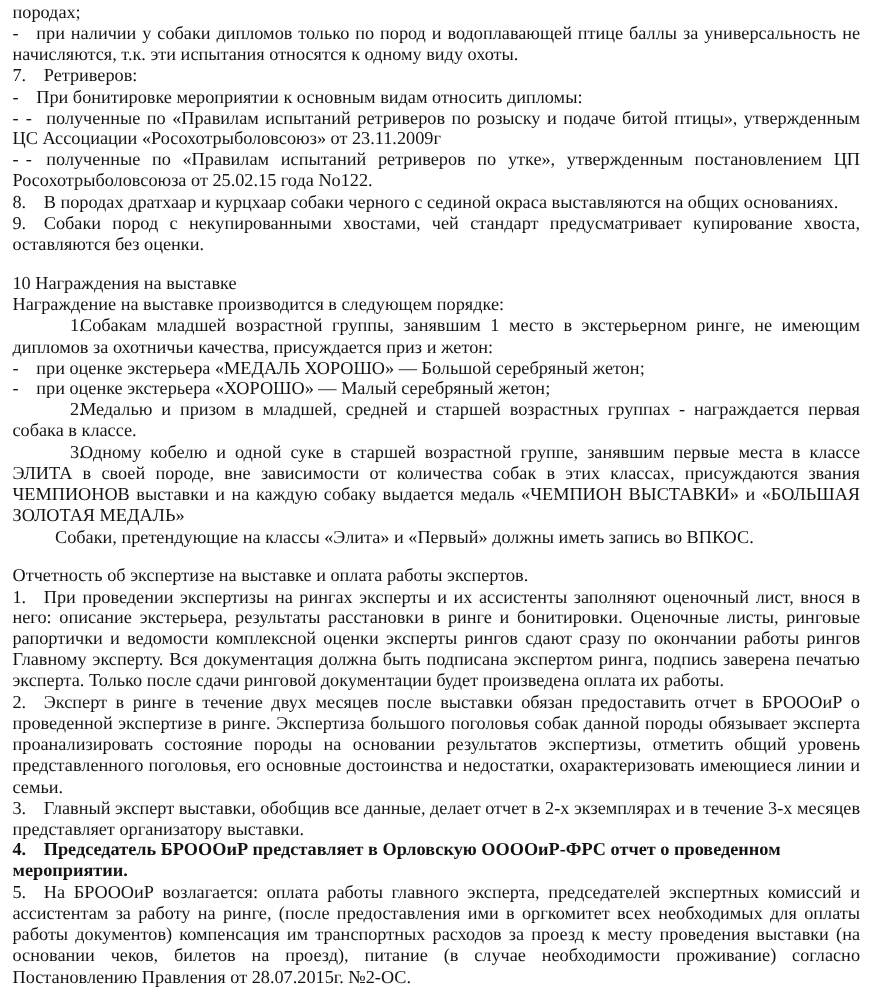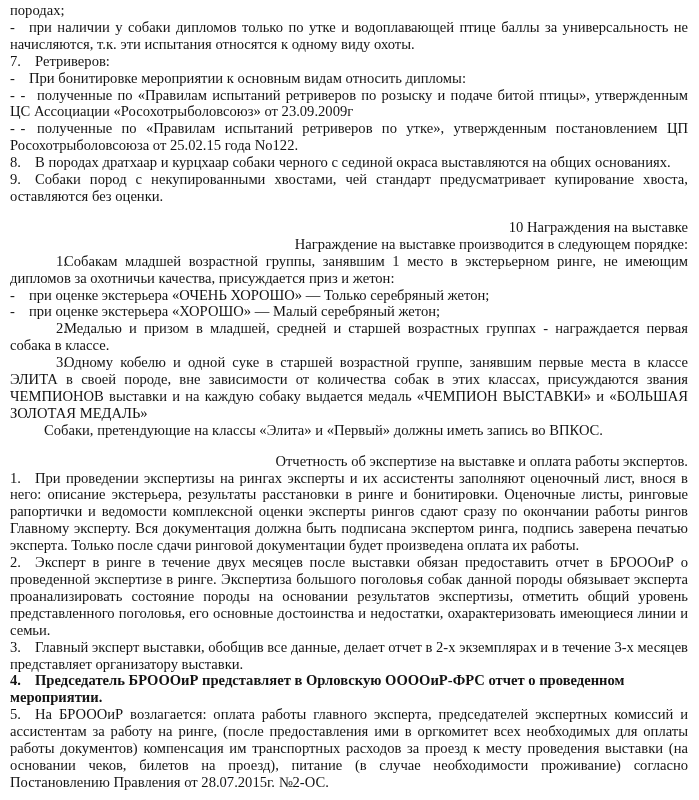--- a/index.html
+++ b/index.html
@@ -17,52 +17,52 @@
     text-align: justify;
   }
   p.para { margin: 0; }
   .m  { display: inline-block; vertical-align: baseline; }
   .m1 { width: 19px; }                 
   .m2 { width: 27px; word-spacing: 2px; } 
   .mn { width: 25px; }                 
   .ma { width: 31px; }                 
   .indent  { text-indent: 23px; }
   .indent2 { text-indent: 34px; }
-  .center  { text-align: right; margin: 0; }
+  .center  { text-align: left; margin: 0; }
   .gap     { margin-top: 14px; }
   .left    { text-align: left; font-weight: bold; }
   .nl      { display: block; }
 </style>
 </head>
 <body>
 
 <div class="doc">
 
   <p class="para"><span>породах;</span></p>
 
-  <p class="para"><span class="m m1">-</span><span>при наличии у собаки дипломов только по утке и водоплавающей птице баллы за универсальность не начисляются, т.к. эти испытания относятся к одному виду охоты.</span></p>
+  <p class="para"><span class="m m1">-</span><span>при наличии у собаки дипломов только по пород и водоплавающей птице баллы за универсальность не начисляются, т.к. эти испытания относятся к одному виду охоты.</span></p>
 
   <p class="para"><span class="m mn">7.</span><span>Ретриверов:</span></p>
 
   <p class="para"><span class="m m1">-</span><span>При бонитировке мероприятии к основным видам относить дипломы:</span></p>
 
-  <p class="para"><span class="m m2">- -</span><span>полученные по «Правилам испытаний ретриверов по розыску и подаче битой птицы», утвержденным ЦС Ассоциации «Росохотрыболовсоюз» от 23.09.2009г</span></p>
+  <p class="para"><span class="m m2">- -</span><span>полученные по «Правилам испытаний ретриверов по розыску и подаче битой птицы», утвержденным ЦС Ассоциации «Росохотрыболовсоюз» от 23.11.2009г</span></p>
 
   <p class="para"><span class="m m2">- -</span><span>полученные по «Правилам испытаний ретриверов по утке», утвержденным постановлением ЦП Росохотрыболовсоюза от 25.02.15 года No122.</span></p>
 
   <p class="para"><span class="m mn">8.</span><span>В породах дратхаар и курцхаар собаки черного с сединой окраса выставляются на общих основаниях.</span></p>
 
   <p class="para"><span class="m mn">9.</span><span>Собаки пород с некупированными хвостами, чей стандарт предусматривает купирование хвоста, оставляются без оценки.</span></p>
 
   <p class="center gap">10 Награждения на выставке</p>
   <p class="center">Награждение на выставке производится в следующем порядке:</p>
 
   <p class="para indent"><span class="m ma">1.</span><span>Собакам младшей возрастной группы, занявшим 1 место в экстерьерном ринге, не имеющим дипломов за охотничьи качества, присуждается приз и жетон:</span></p>
 
-  <p class="para"><span class="m m1">-</span><span>при оценке экстерьера «ОЧЕНЬ ХОРОШО» — Только серебряный жетон;</span></p>
+  <p class="para"><span class="m m1">-</span><span>при оценке экстерьера «МЕДАЛЬ ХОРОШО» — Большой серебряный жетон;</span></p>
 
   <p class="para"><span class="m m1">-</span><span>при оценке экстерьера «ХОРОШО» — Малый серебряный жетон;</span></p>
 
 
   <p class="para indent"><span class="m ma">2.</span><span>Медалью и призом в младшей, средней и старшей возрастных группах - награждается первая собака в классе.</span></p>
 
   <p class="para indent"><span class="m ma">3.</span><span>Одному кобелю и одной суке в старшей возрастной группе, занявшим первые места в классе ЭЛИТА в своей породе, вне зависимости от количества собак в этих классах, присуждаются звания ЧЕМПИОНОВ выставки и на каждую собаку выдается медаль «ЧЕМПИОН ВЫСТАВКИ» и «БОЛЬШАЯ ЗОЛОТАЯ МЕДАЛЬ»</span></p>
 
   <p class="para indent2">Собаки, претендующие на классы «Элита» и «Первый» должны иметь запись во ВПКОС.</p>
 

